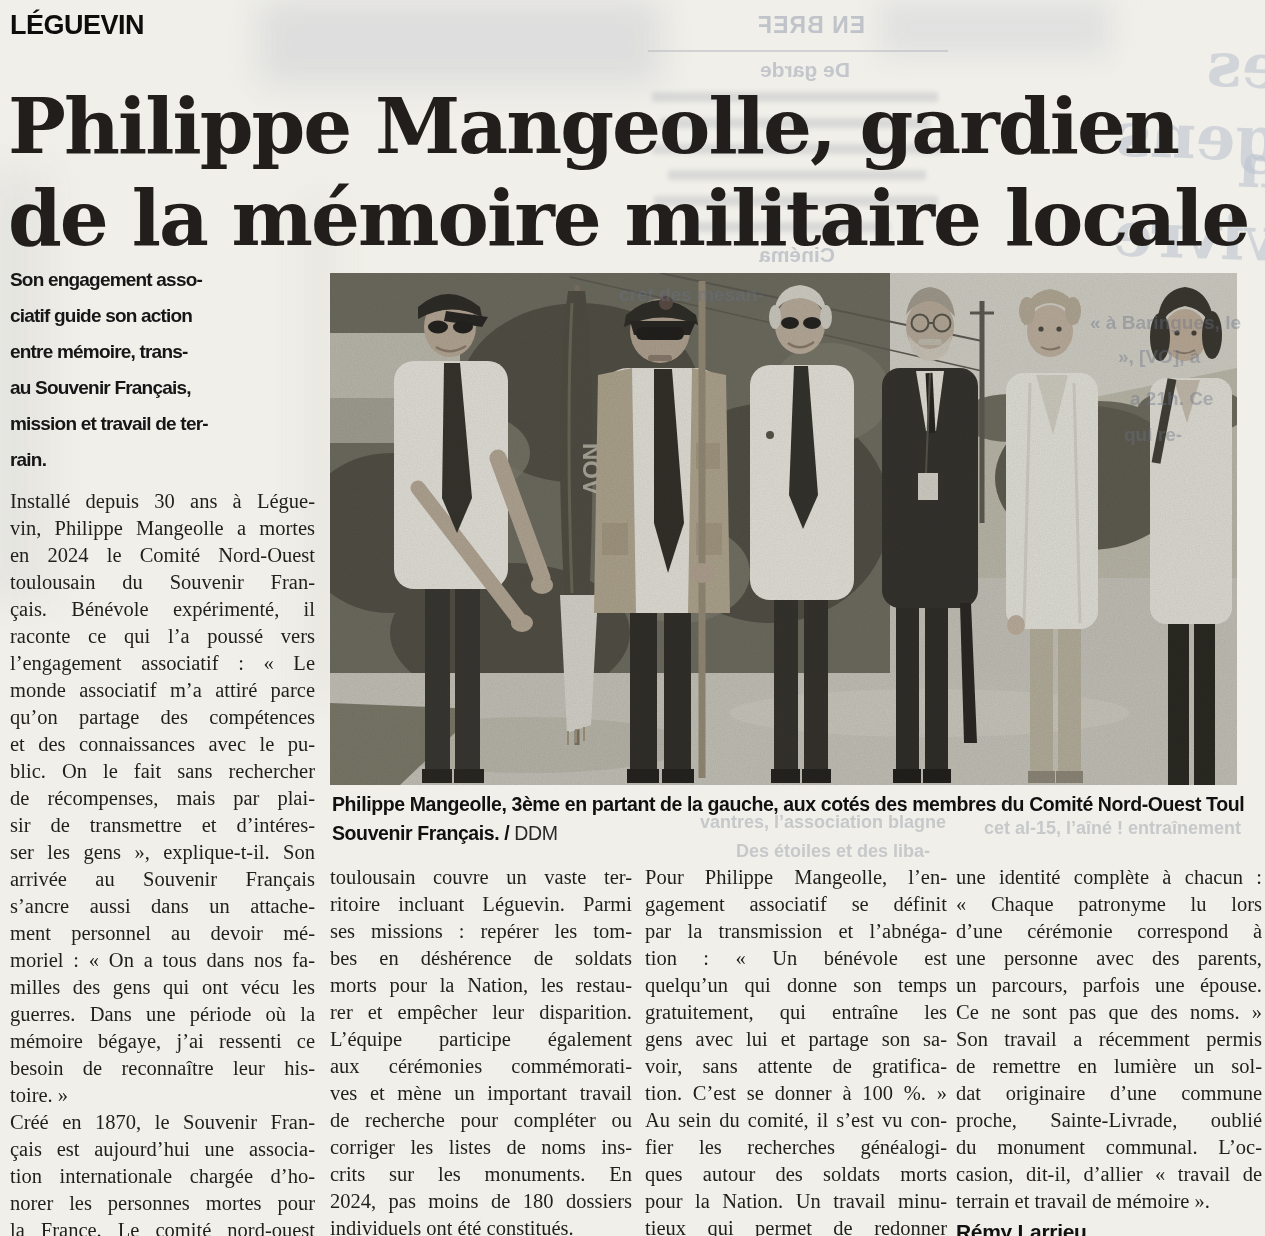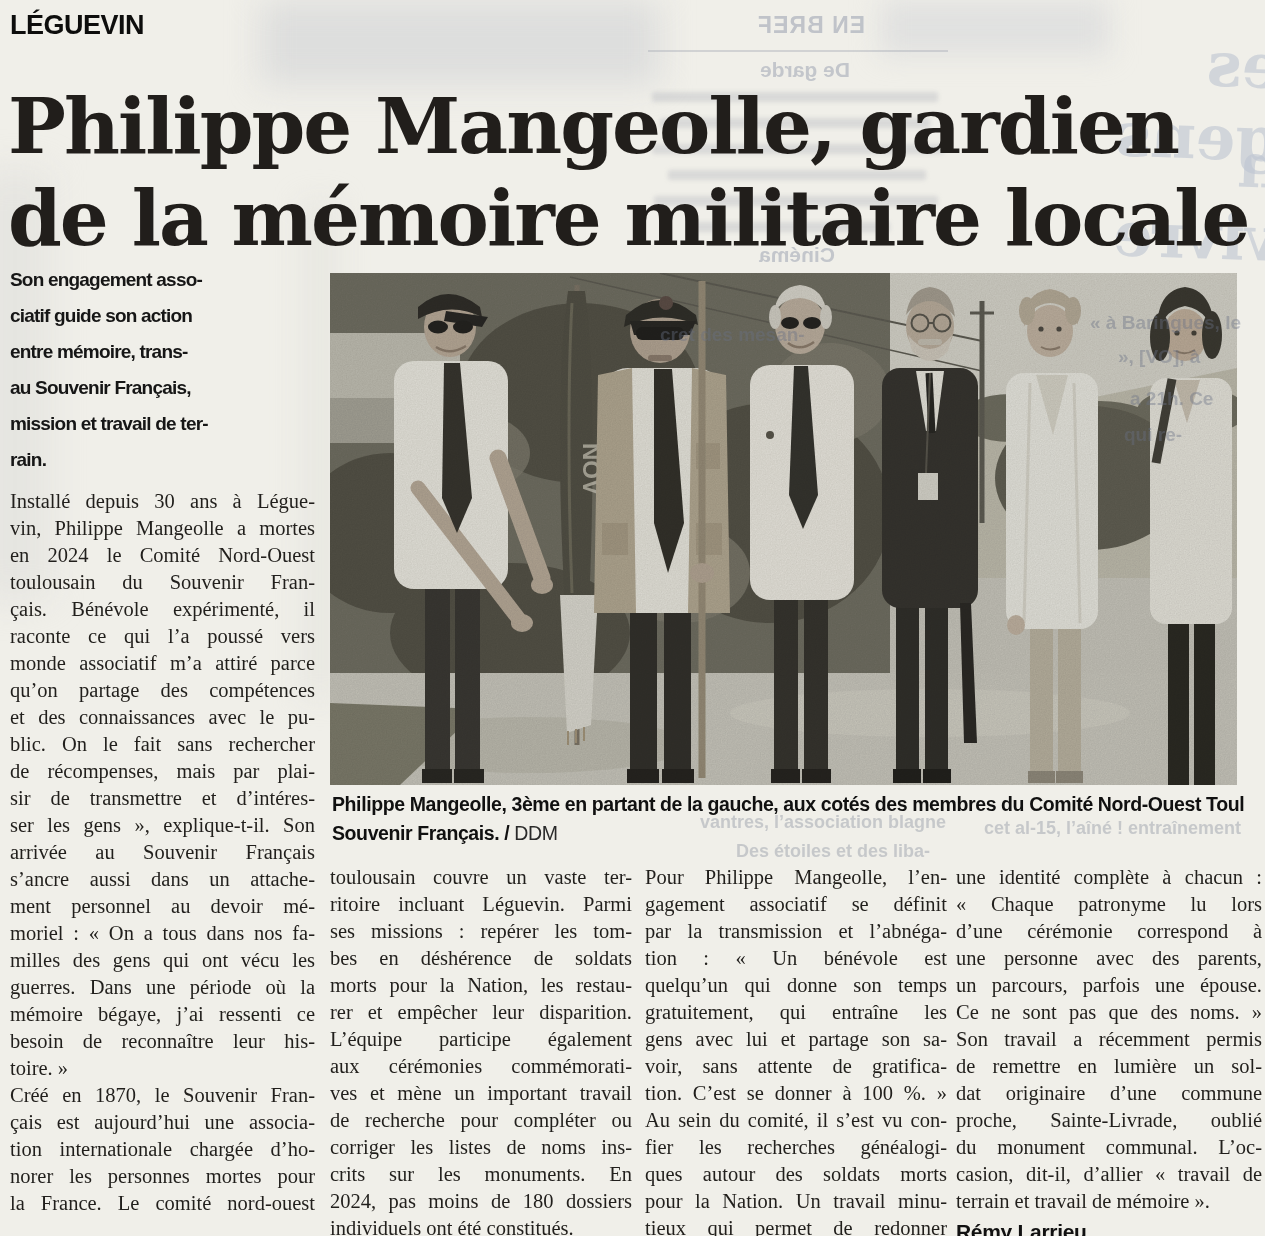--- a/index.html
+++ b/index.html
@@ -58,21 +58,21 @@
   .g-rule{left:648px;top:50px;width:300px;height:2px;background:rgba(170,175,183,.45);}
   .g-item1{left:700px;top:58px;width:210px;text-align:center;font-size:21px;opacity:.7;}
   .g-item2{left:692px;top:243px;width:210px;text-align:center;font-size:21px;opacity:.7;}
   .gbar{position:absolute;height:10px;background:rgba(158,163,173,.28);border-radius:2px;filter:blur(2px);}
   .g-big{font-family:"DejaVu Serif","Liberation Serif",serif;font-weight:bold;
     color:#bfc6d2;opacity:.62;}
   .g-big1{left:1040px;top:26px;width:240px;font-size:62px;transform:scaleX(-1) rotate(-2deg);}
   .g-big2{left:1052px;top:126px;width:230px;font-size:62px;transform:scaleX(-1) rotate(-2deg);}
   .pg{position:absolute;color:rgba(105,113,132,.4);font-family:"Liberation Sans","DejaVu Sans",sans-serif;
     font-weight:bold;font-size:19px;white-space:nowrap;}
-  .pg1{left:660px;top:284px;margin-top:40px;}
+  .pg1{left:619px;top:284px;}
   .pg2{left:1090px;top:312px;}
   .pg3{left:1118px;top:346px;}
   .pg4{left:1130px;top:388px;}
   .pg5{left:1124px;top:424px;}
   .ug{position:absolute;color:rgba(120,128,146,.35);font-family:"Liberation Sans","DejaVu Sans",sans-serif;
     font-weight:bold;font-size:18px;white-space:nowrap;}
   .ug1{left:700px;top:812px;}
   .ug2{left:736px;top:841px;}
   .ug3{left:984px;top:806px;max-width:275px;overflow:hidden;margin-top:12px;}
 </style>
@@ -308,20 +308,21 @@
   <div class="ug ug2">Des étoiles et des liba-</div>
   <div class="ug ug3">cet al-15, l’aîné ! entraînement</div>
 
   <div class="bodycol c1">
       <div class="bl">Installé depuis 30 ans à Légue-</div>
       <div class="bl">vin, Philippe Mangeolle a mortes</div>
       <div class="bl">en 2024 le Comité Nord-Ouest</div>
       <div class="bl">toulousain du Souvenir Fran-</div>
       <div class="bl">çais. Bénévole expérimenté, il</div>
       <div class="bl">raconte ce qui l’a poussé vers</div>
+      <div class="bl">l’engagement associatif : « Le</div>
       <div class="bl">monde associatif m’a attiré parce</div>
       <div class="bl">qu’on partage des compétences</div>
       <div class="bl">et des connaissances avec le pu-</div>
       <div class="bl">blic. On le fait sans rechercher</div>
       <div class="bl">de récompenses, mais par plai-</div>
       <div class="bl">sir de transmettre et d’intéres-</div>
       <div class="bl">ser les gens », explique-t-il. Son</div>
       <div class="bl">arrivée au Souvenir Français</div>
       <div class="bl">s’ancre aussi dans un attache-</div>
       <div class="bl">ment personnel au devoir mé-</div>

